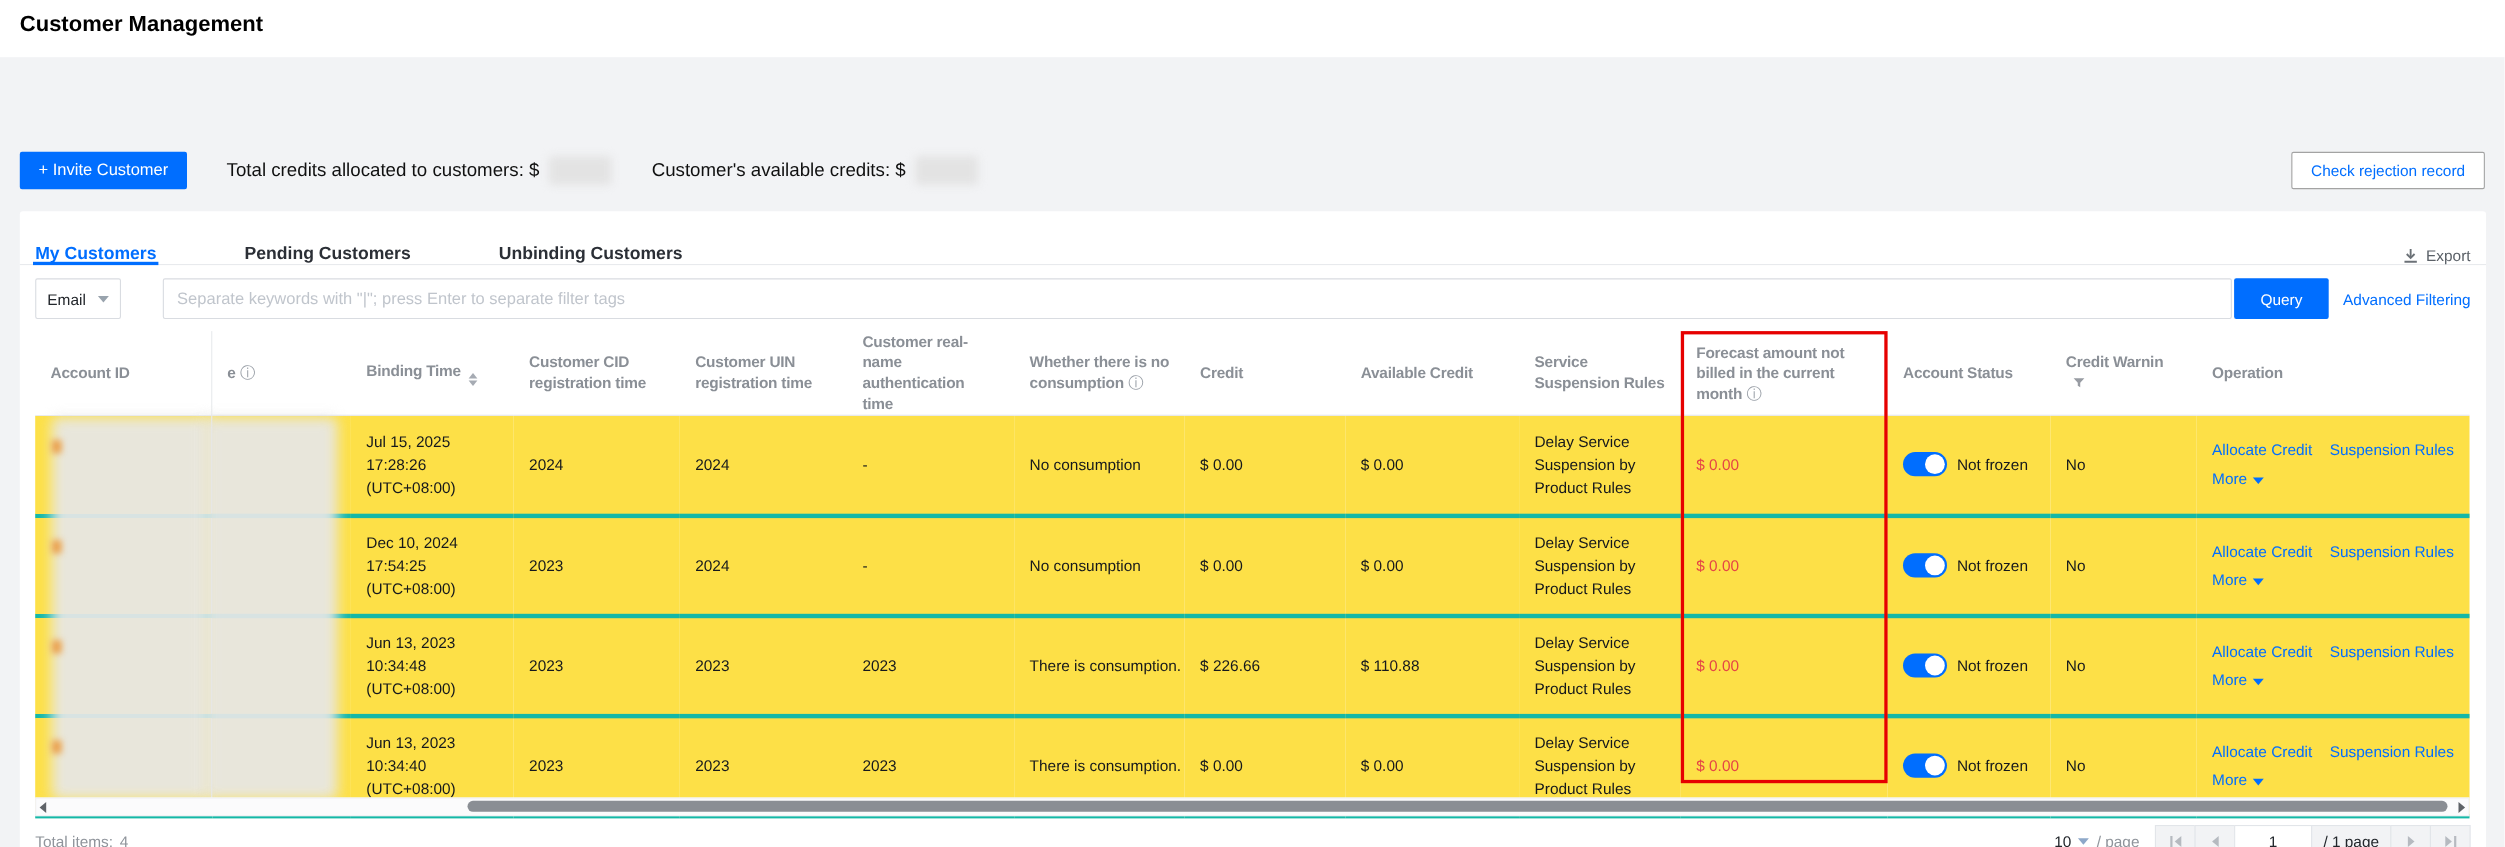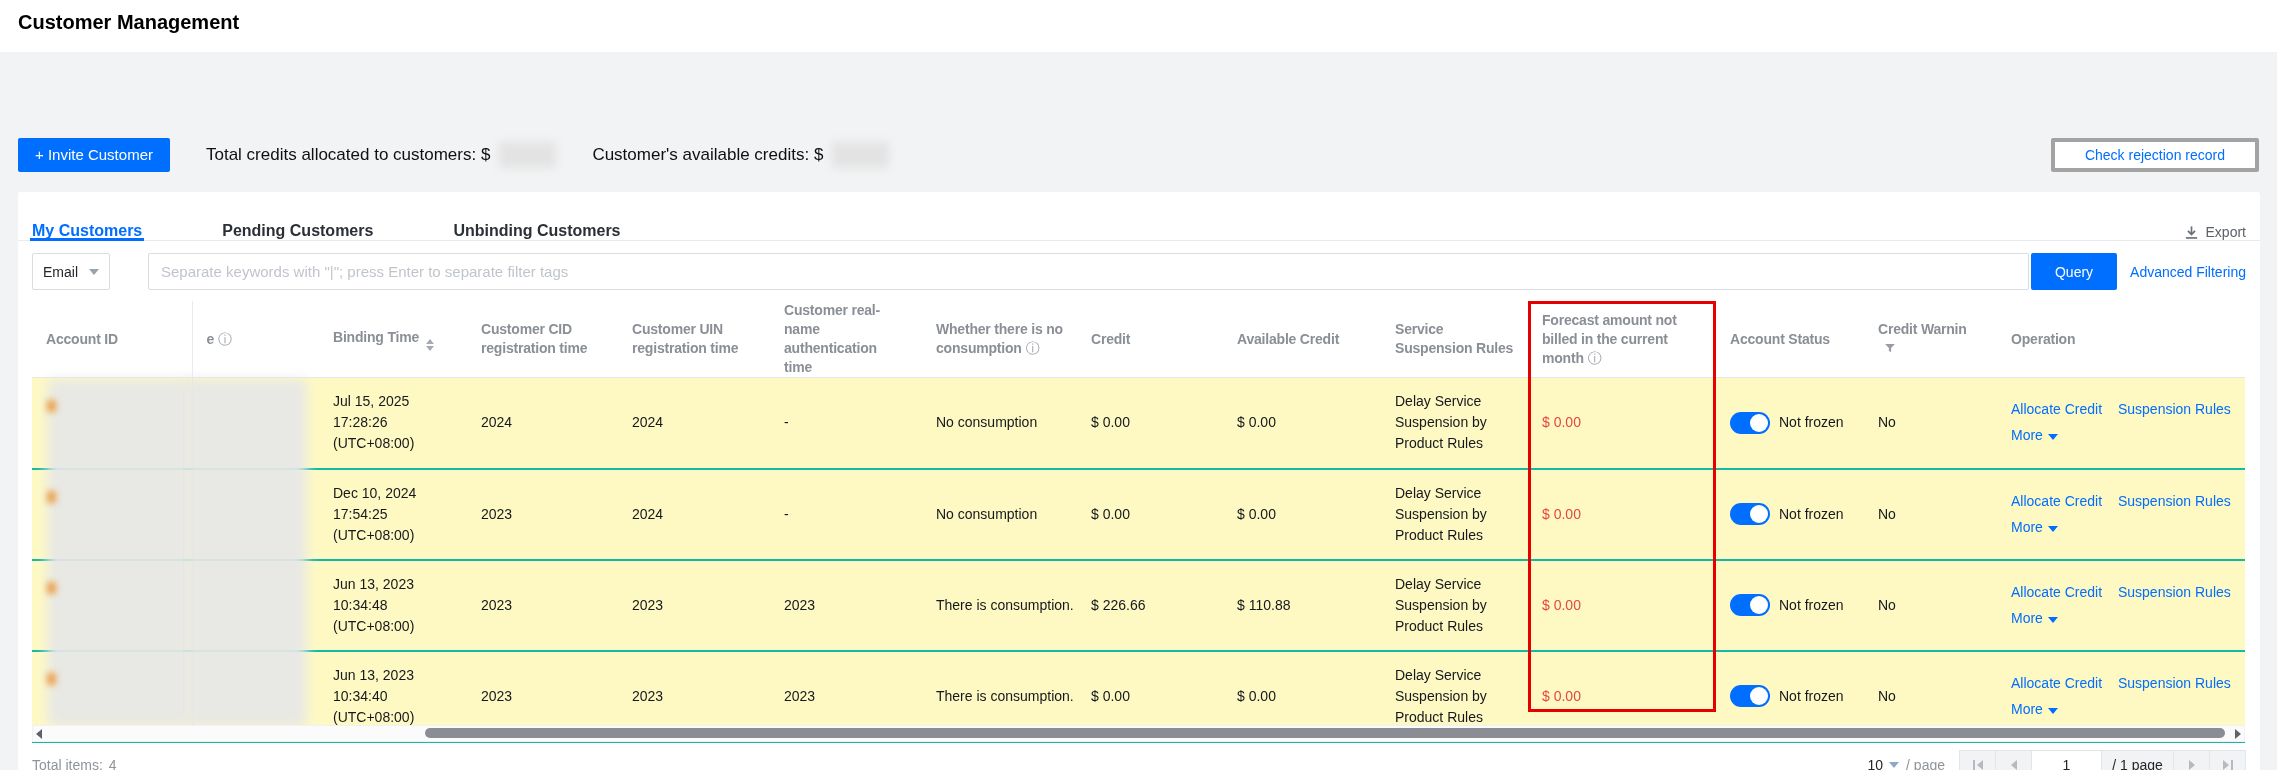--- a/index.html
+++ b/index.html
@@ -13,21 +13,21 @@
   .page-title { position:absolute; left:18px; top:11px; font-size:20px; font-weight:700; color:#000; }
 
   .gray { position:absolute; left:0; top:52px; width:2277px; height:718px; background:#f2f3f5; }
 
   
   .toolbar { position:absolute; left:18px; top:66px; width:2241px; height:35px; display:flex; align-items:center;margin-top:19px; }
   .btn-invite { height:34px; padding:0 17px; background:#006eff; color:#fff; border:none; font-size:15px; border-radius:2px; cursor:pointer; font-family:inherit; }
   .tb-label { font-size:17px; color:#101010; margin-left:36px; white-space:nowrap; }
   .blur-box { display:inline-block; width:57px; height:26px; margin-left:9px; background:#e3e3e3; border-radius:3px; filter:blur(4px); }
   .toolbar-spacer { flex:1; }
-  .btn-outline { height:34px; padding:0 30px; background:#fff; border:4px solid #a3a3a3; color:#006eff; font-size:14px; border-radius:2px; margin-left:10px; cursor:pointer; white-space:nowrap; font-family:inherit; }
+  .btn-outline { height:34px; padding:0 17px; background:#fff; border:1px solid #a3a3a3; color:#006eff; font-size:14px; border-radius:2px; margin-left:10px; cursor:pointer; white-space:nowrap; font-family:inherit; }
 
   
   .card { position:absolute; left:18px; top:140px; width:2242px; height:606px; background:#fff; border-radius:3px; }
 
   .tabbar { position:relative; height:49px; border-bottom:1px solid #e8eaed; display:flex; align-items:flex-end; padding:0 14px; }
   .tab { position:relative; display:flex; align-items:center; margin-right:80px; font-size:16px; color:#2b2f36; cursor:pointer; white-space:nowrap;font-weight:bold; }
   .tab.active { color:#006eff; font-weight:700; }
   .tab.active::after { content:""; position:absolute; left:-2px; right:-2px; bottom:-1px; height:3px; background:#006eff; }
   .export-btn { margin-left:auto; display:flex; align-items:center; gap:7px; color:#5b6168; font-size:14px; cursor:pointer; }
 
@@ -39,21 +39,21 @@
   .inp::placeholder { color:#c0c5cc; }
   .inp-mail { width:442px; margin-left:10px; flex:none; }
   .inp-kw { flex:1; margin-left:38px; min-width:0; }
   .btn-query { height:37px; width:86px; margin-left:2px; background:#006eff; color:#fff; border:none; font-size:14px; border-radius:2px; cursor:pointer; flex:none; font-family:inherit; }
   .adv-link { margin-left:13px; font-size:14px; color:#006eff; text-decoration:none; white-space:nowrap; flex:none; }
 
   
   .table-zone { position:relative; margin:11px 14px 0; width:2213px; height:441px; }
   table.grid { table-layout:fixed; border-collapse:collapse; width:2213px; }
   .grid th { height:60px; padding:0 14px; text-align:left; vertical-align:middle; font-size:14px; letter-spacing:-0.2px; font-weight:700; color:#8a8f96; line-height:19px; border-bottom:1px solid #e4e7eb; background:#fff; }
-  .grid td { height:91px; padding:0 14px; vertical-align:middle; font-size:14px; color:#15181c; line-height:21px; border-bottom:2px solid #14b8a6; background:#fef9c3; }
+  .grid td { height:91px; padding:0 14px; vertical-align:middle; font-size:14px; color:#15181c; line-height:21px; border-bottom:4px solid #14b8a6; background:#fde047; }
   .col-fixed { position:relative; z-index:2; border-right:1px solid #e8eaed; box-shadow:10px 0 8px -6px rgba(20,24,30,.12); }
   .nowrap { white-space:nowrap; }
   td.red { color:#e54545; }
 
   .info-icon { display:inline-block; font-size:14px; color:#9aa0a8; margin-left:4px; font-weight:400; letter-spacing:0; }
   .sort-icon { display:inline-flex; flex-direction:column; gap:2px; margin-left:7px; vertical-align:-2px; }
   .sort-icon i { display:block; width:0; height:0; border-left:4px solid transparent; border-right:4px solid transparent; }
   .sort-icon .up { border-bottom:5px solid #a6abb3; }
   .sort-icon .dn { border-top:5px solid #a6abb3; }
   .funnel { margin-left:6px; vertical-align:-1px; }

